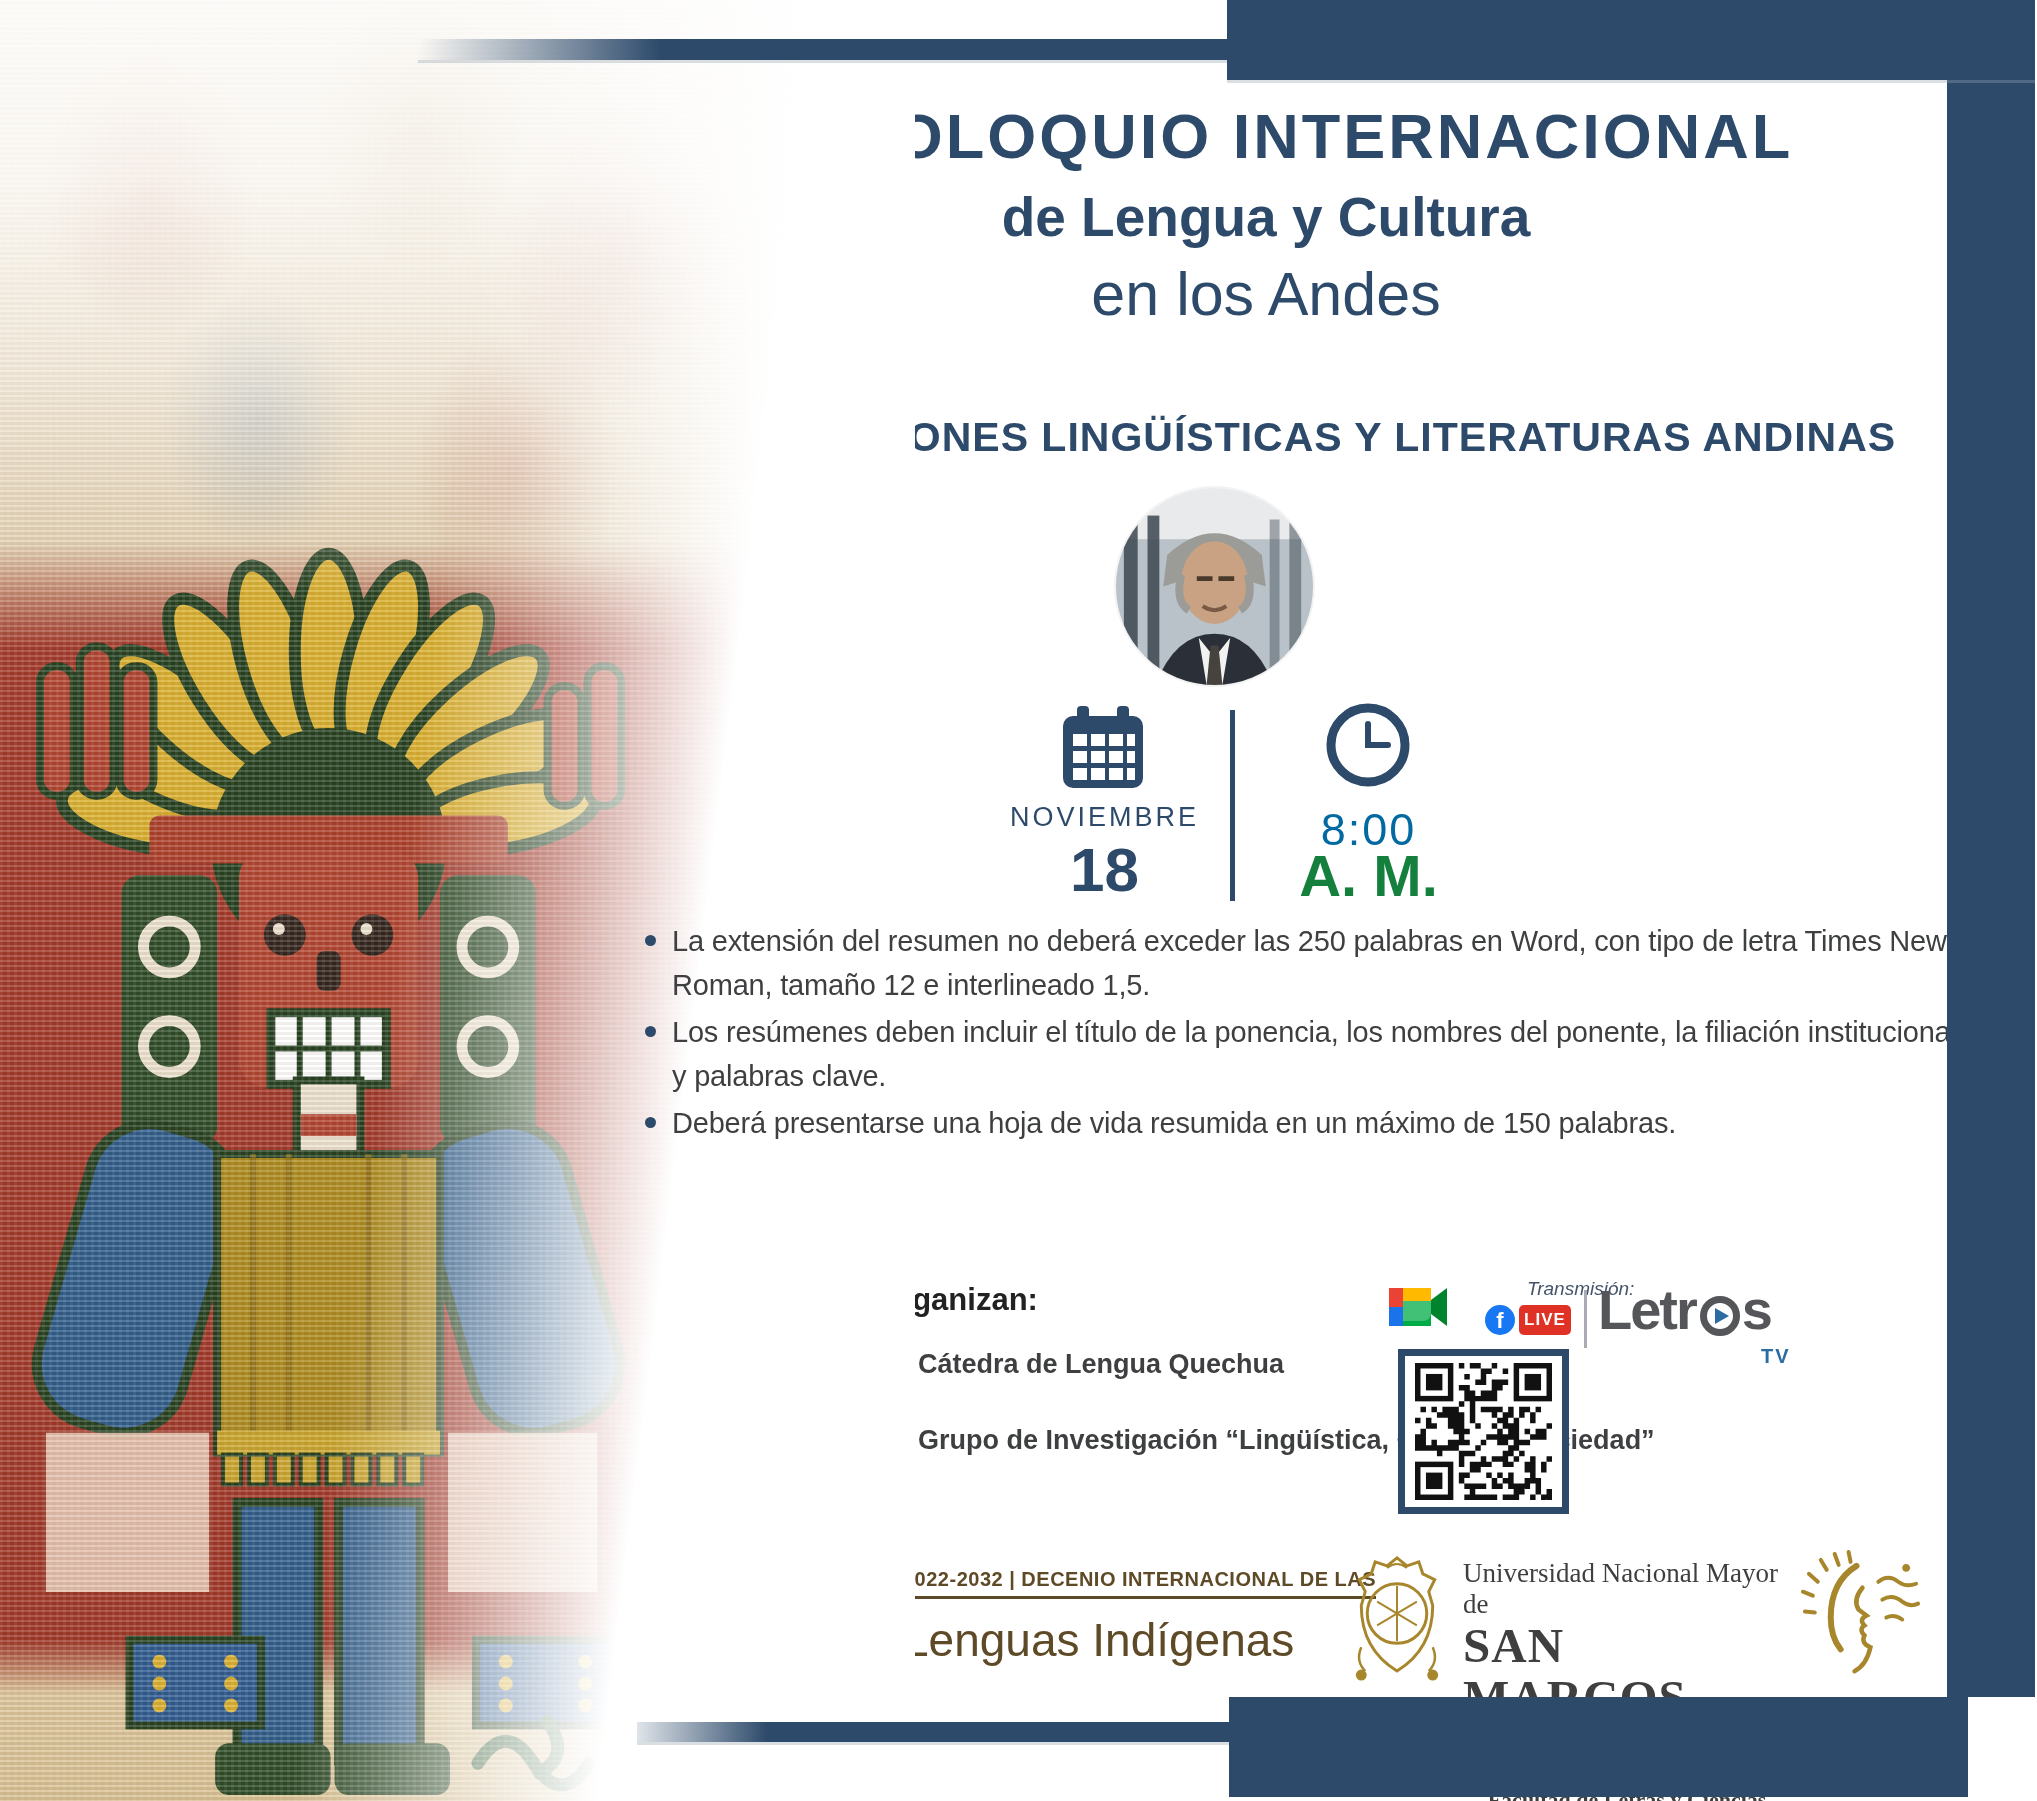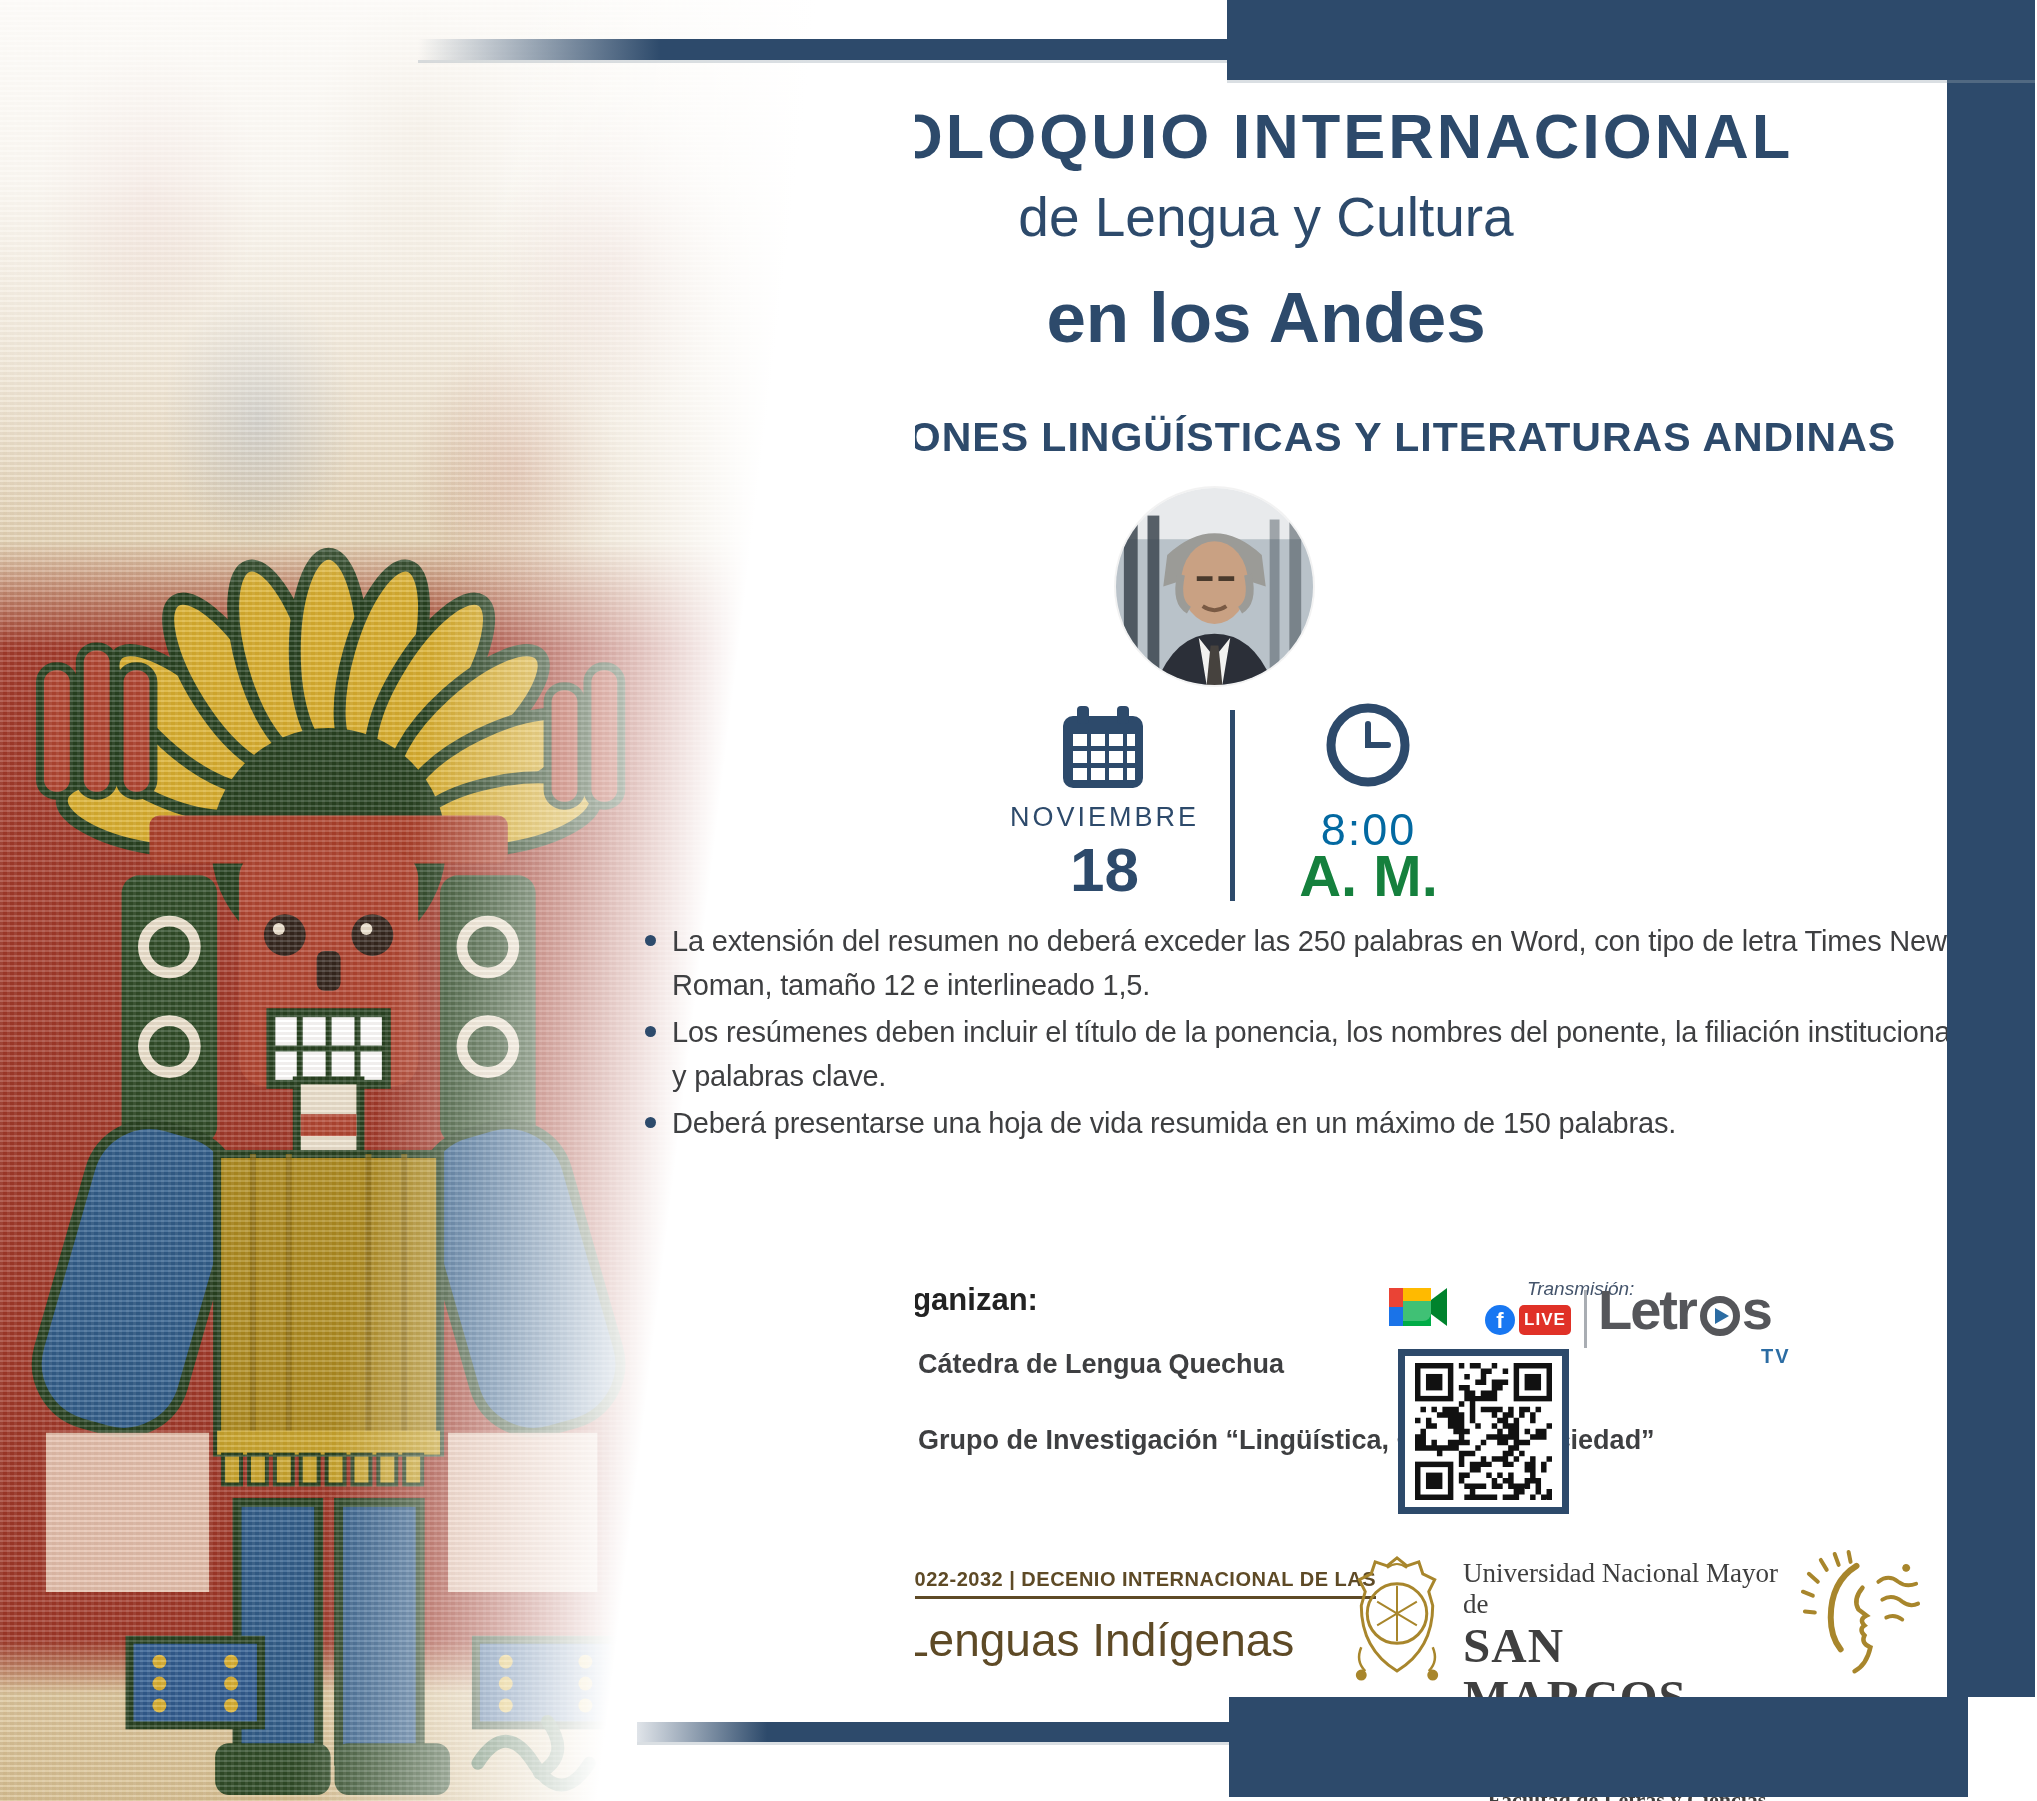--- a/index.html
+++ b/index.html
@@ -36,22 +36,22 @@
       repeating-linear-gradient(90deg, rgba(255,255,255,.07) 0 3px, rgba(0,0,0,0) 3px 7px);}
   .tap-fade-top{left:0;top:0;width:100%;height:597px;
     background:linear-gradient(to bottom, rgba(255,255,255,.9) 0%, rgba(255,255,255,.82) 30%,
                rgba(255,255,255,.5) 62%, rgba(255,255,255,0) 100%);}
   .tap-fade-right{left:0;top:0;width:100%;height:100%;
     background:linear-gradient(97deg, rgba(255,255,255,0) 45%, #fff 72%);}
 
   
   .t-center{left:592px;width:1348px;text-align:center;color:#2d4a6b;}
   .title1{top:100px;font-size:63px;font-weight:700;letter-spacing:3px;}
-  .title2{top:185px;font-size:55px;font-weight:400;}
-  .title3{top:277px;font-size:71px;font-weight:700;}
+  .title2{top:185px;font-size:55px;font-weight:700;}
+  .title3{top:259px;font-size:61px;font-weight:400;}
   .honoree{top:342px;font-size:46px;font-weight:600;color:#3a3a3a;}
   .subtitle{top:414px;font-size:41px;font-weight:700;letter-spacing:1px;}
 
   
   .photo{left:1116px;top:488px;width:197px;height:197px;border-radius:50%;overflow:hidden;
          box-shadow:0 0 0 2px rgba(0,0,0,.05);}
 
   
   .cal-icon{left:1059px;top:704px;}
   .month{left:999px;top:802px;width:211px;text-align:center;font-size:27px;letter-spacing:3px;

